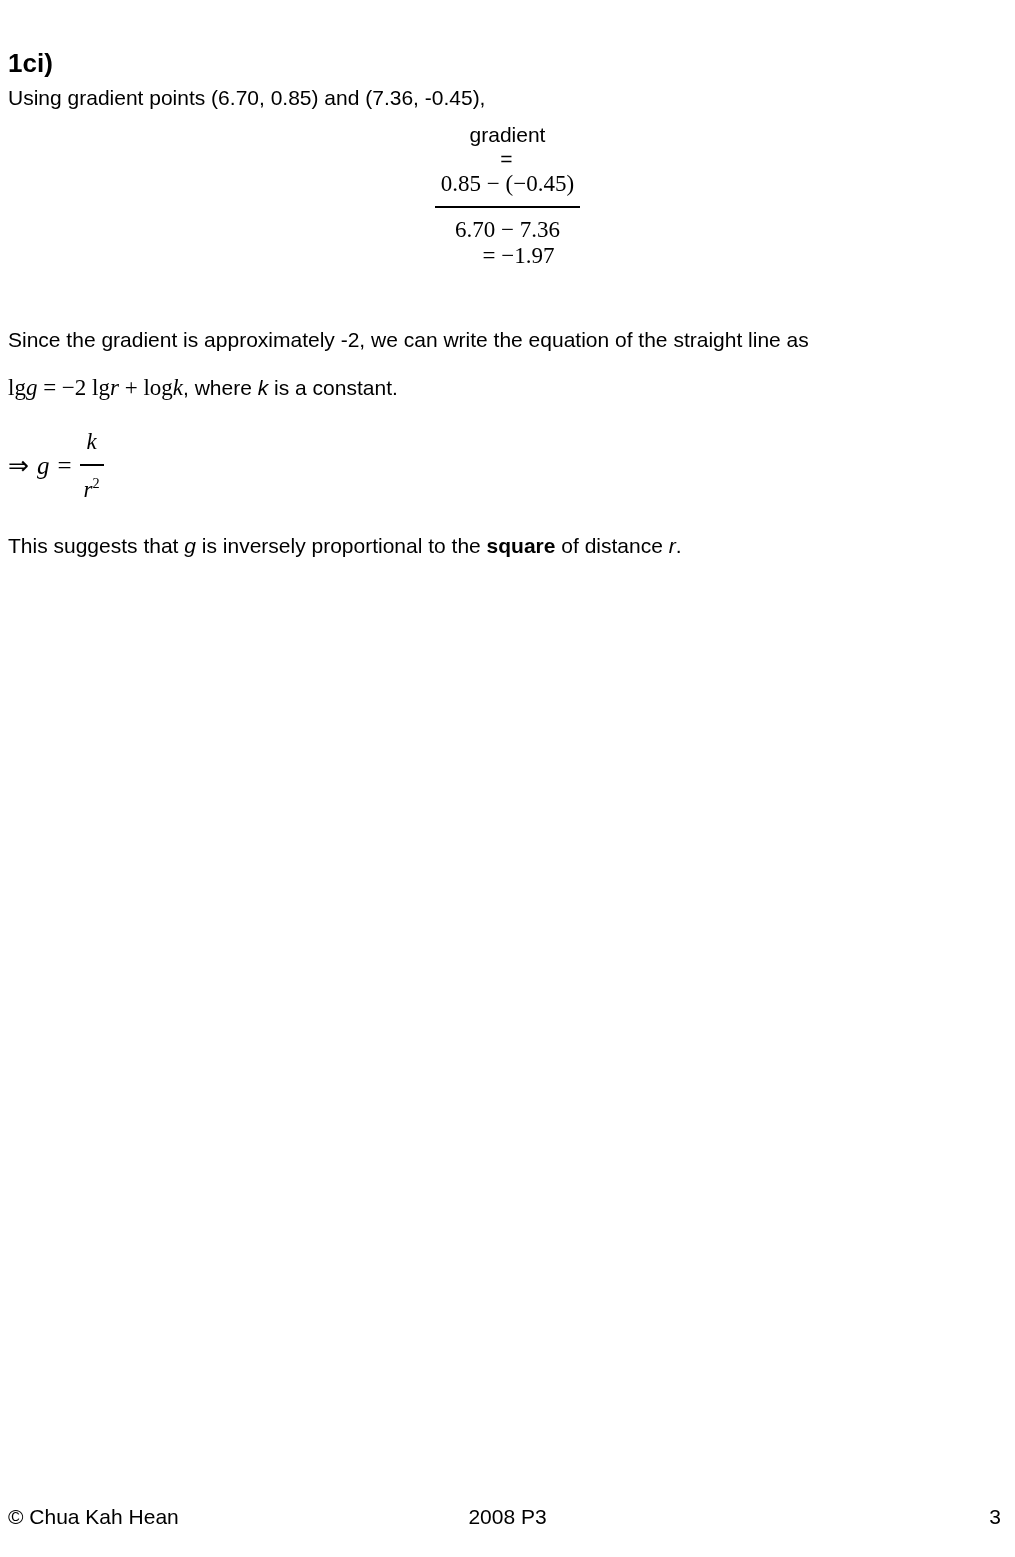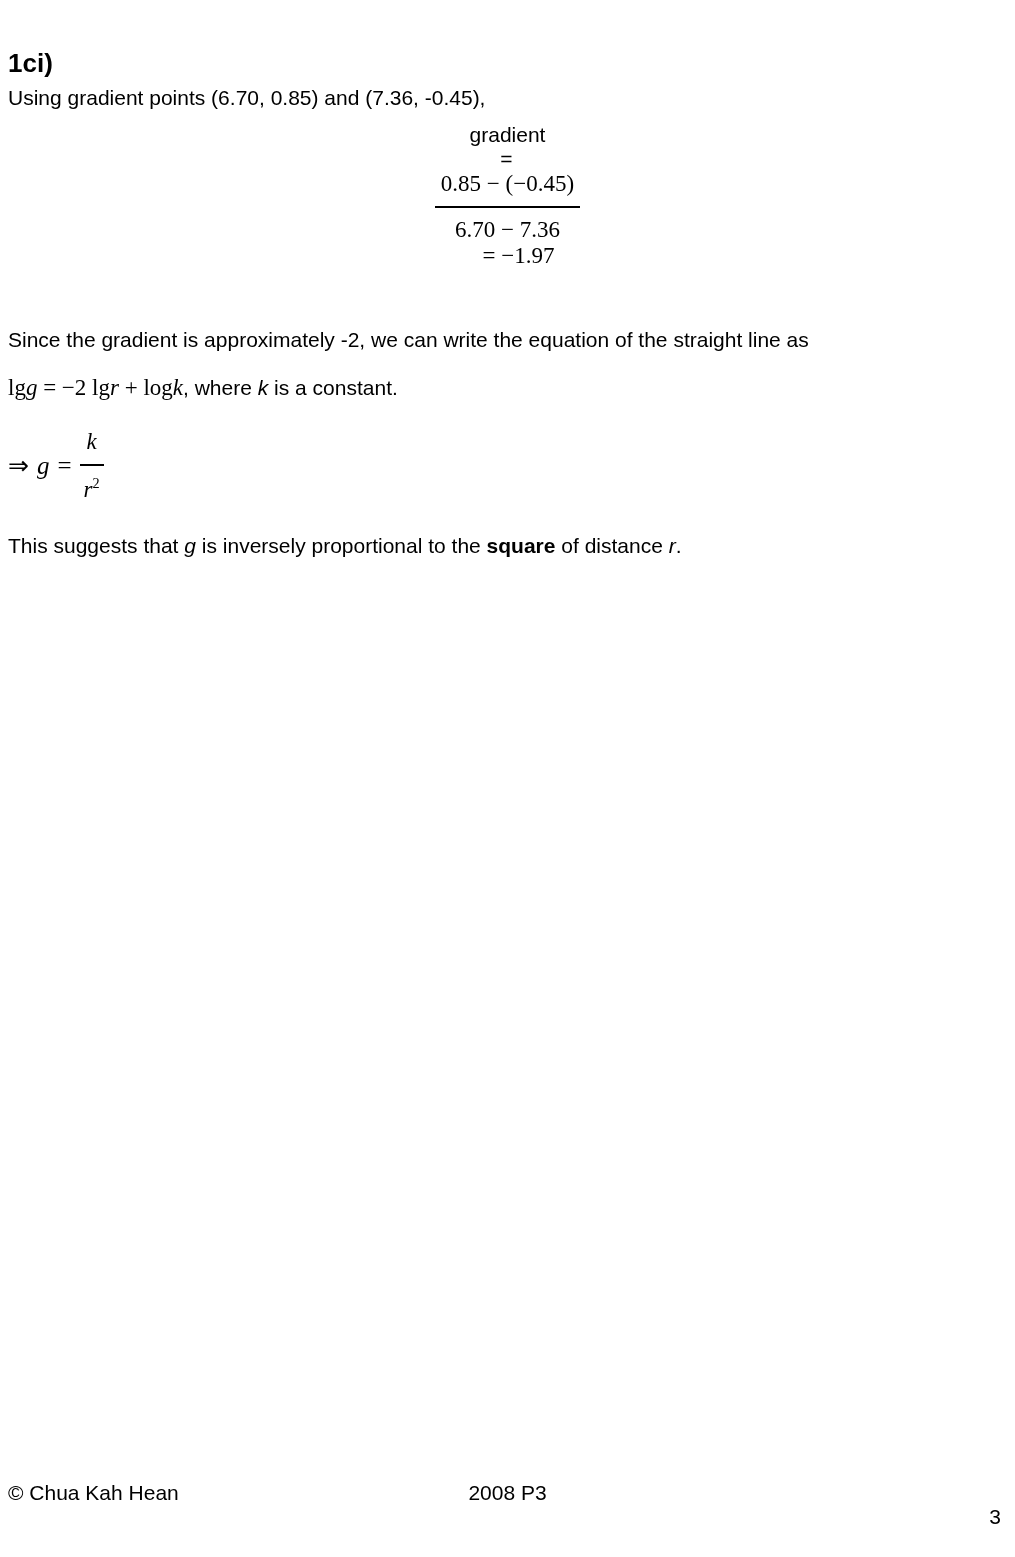--- a/index.html
+++ b/index.html
@@ -137,21 +137,20 @@
 
   
   .footer {
     position: absolute;
     left: 8px;
     right: 8px;
     bottom: 28px;
     font-size: 21px;
     display: flex;
     align-items: baseline;
-    flex-direction: column;
   }
   .footer .f-left { flex: 0 0 auto; }
   .footer .f-center {
     position: absolute;
     left: 0; right: 0;
     text-align: center;
   }
   .footer .f-right {
     margin-left: auto;
     padding-right: 6px;

